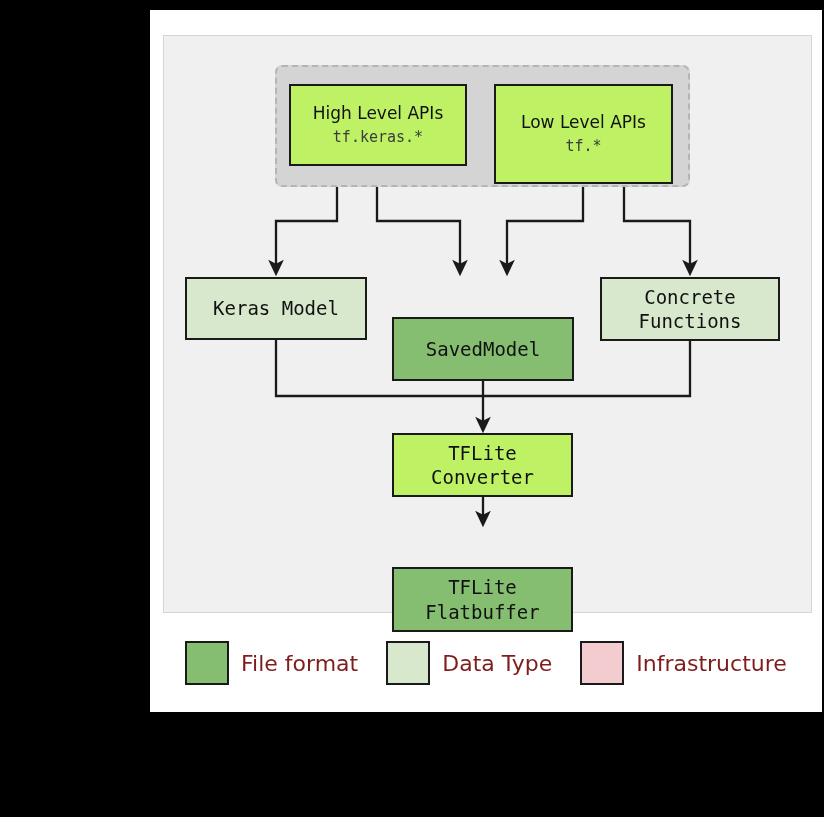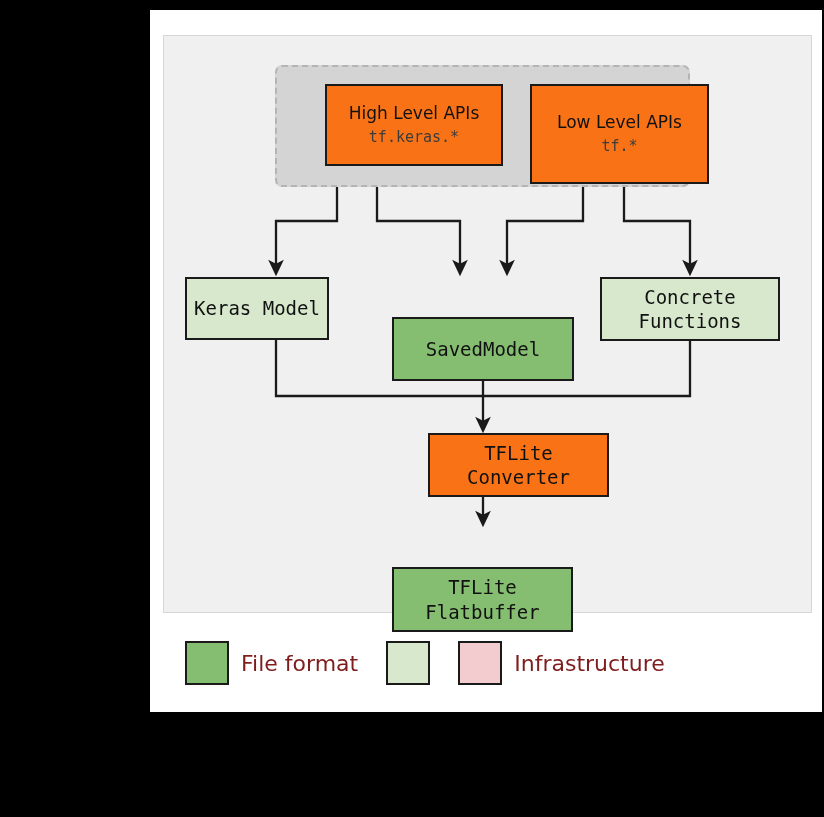--- a/index.html
+++ b/index.html
@@ -65,21 +65,21 @@
     position: absolute;
     box-sizing: border-box;
     border: 2.5px solid #1a1a1a;
     display: flex;
     flex-direction: column;
     align-items: center;
     justify-content: center;
     text-align: center;
     line-height: 1.28;
   }
-  .node.infra  { background: #f97316; margin-left: 36px; }
+  .node.infra  { background: #bef264; }
   .node.format { background: #85bd71; margin-top: 40px; }
   .node.dtype  { background: #d7e8cd; }
 
   .node .title-sans {
     font-family: "DejaVu Sans", sans-serif;
     font-size: 17px;
     color: #111111;
   }
   .node .sub-mono {
     font-family: "DejaVu Sans Mono", monospace;
@@ -90,21 +90,21 @@
   .node .title-mono {
     font-family: "DejaVu Sans Mono", monospace;
     font-size: 19px;
     color: #111111;
     white-space: pre-line;
   }
 
   
   #node-high-level-apis   { left: 139px; top: 74px;  width: 178px; height: 82px; }
   #node-low-level-apis    { left: 344px; top: 74px;  width: 179px; height: 100px; }
-  #node-keras-model       { left: 35px;  top: 267px; width: 144px; height: 63px; }
+  #node-keras-model       { left: 35px;  top: 267px; width: 182px; height: 63px; }
   #node-savedmodel        { left: 242px; top: 267px; width: 182px; height: 64px; }
   #node-concrete-functions{ left: 450px; top: 267px; width: 180px; height: 64px; }
   #node-tflite-converter  { left: 242px; top: 423px; width: 181px; height: 64px; }
   #node-tflite-flatbuffer { left: 242px; top: 517px; width: 181px; height: 65px; }
 
   
   #legend {
     position: absolute;
     left: 35px;
     top: 625px;
@@ -201,20 +201,21 @@
 Flatbuffer</div>
   </div>
 
   <div id="legend">
     <div class="legend-item">
       <div class="legend-swatch" style="background: rgb(133, 189, 113);"></div>
       <div class="legend-label">File format</div>
     </div>
     <div class="legend-item">
       <div class="legend-swatch" style="background: rgb(215, 232, 205);"></div>
+      <div class="legend-label">Data Type</div>
     </div>
     <div class="legend-item">
       <div class="legend-swatch" style="background: rgb(242, 204, 206);"></div>
       <div class="legend-label">Infrastructure</div>
     </div>
   </div>
 
 </div>
 
 </body></html>

